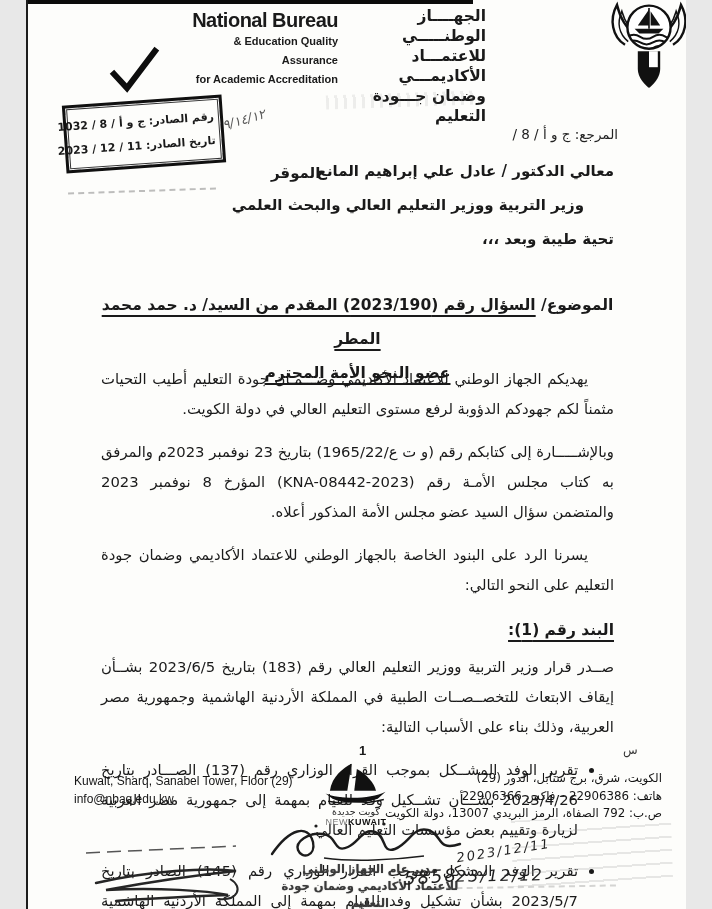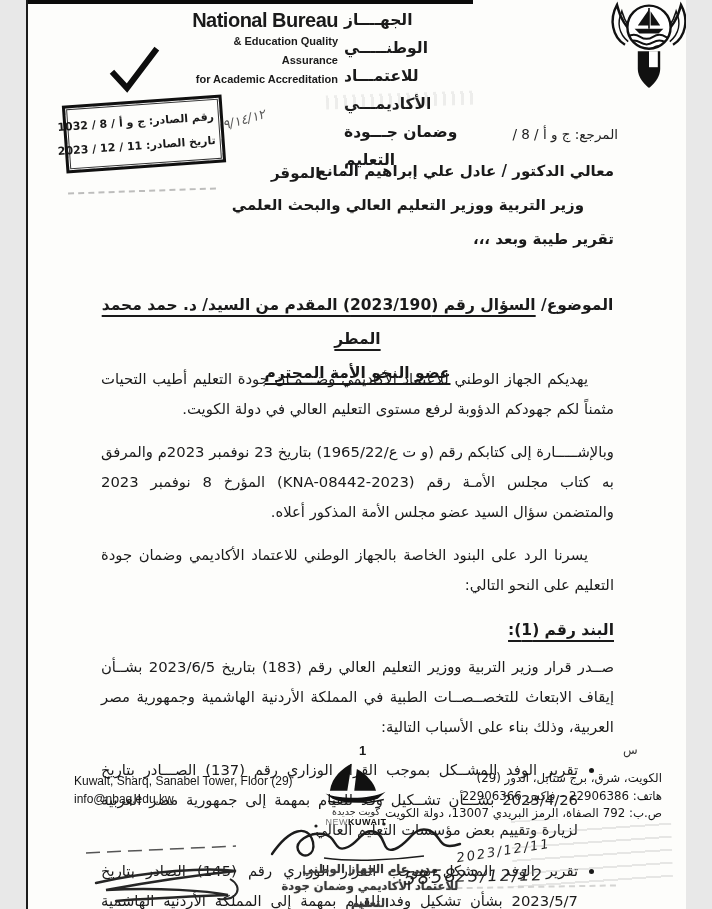--- a/index.html
+++ b/index.html
@@ -9,22 +9,22 @@
   .edge-top{position:absolute;left:0;top:0;width:447px;height:4px;background:#0b0b0b;}
   .edge-left{position:absolute;left:0;top:0;width:2px;height:909px;background:#1c1c1c;}
   .edge-right-black{position:absolute;left:699px;top:0;width:5px;height:909px;background:#151515;}
   .edge-right-gray{position:absolute;left:704px;top:0;width:8px;height:909px;background:#c2c2c2;}
 
   
   .lh-en{position:absolute;left:160px;top:8px;width:152px;text-align:right;
          font-family:"Liberation Sans",sans-serif;}
   .lh-en .big{font-size:20px;font-weight:bold;letter-spacing:-0.5px;line-height:24px;}
   .lh-en .small{font-size:11px;font-weight:bold;line-height:19px;}
-  .lh-ar{position:absolute;left:318px;top:6px;width:142px;direction:rtl;text-align:left;
-         font-weight:bold;font-size:15.5px;line-height:28px;}
+  .lh-ar{position:absolute;left:318px;top:6px;width:142px;direction:rtl;text-align:right;
+         font-weight:bold;font-size:15.5px;line-height:20px;}
   .emblem{position:absolute;left:583px;top:-8px;}
   .checkmark{position:absolute;left:82px;top:46px;}
 
   
   .stamp{position:absolute;left:38px;top:100px;width:142px;padding:7px 6px;
          border:3px solid #101010;box-shadow:0 0 0 1px #fff inset, 0 0 0 2px #333 inset;
          transform:rotate(-4deg);direction:rtl;text-align:center;
          font-weight:bold;font-size:11px;line-height:24px;white-space:nowrap;}
   .stamp-dashes{position:absolute;left:42px;top:190px;width:148px;border-top:2px dashed #8a8a8a;
                 opacity:.55;transform:rotate(-2deg);}
@@ -142,21 +142,21 @@
   <div class="stamp-dashes"></div>
 
   <div class="hw-note">٩/١٤/١٢</div>
   <div class="smudge-top"></div>
 
   <div class="ref-line">المرجع: ج و أ / 8 /</div>
 
   <div class="addr1">معالي الدكتور / عادل علي إبراهيم المانع</div>
   <div class="honorific">الموقر</div>
   <div class="addr2">وزير التربية ووزير التعليم العالي والبحث العلمي</div>
-  <div class="greeting">تقرير طيبة وبعد ،،،</div>
+  <div class="greeting">تحية طيبة وبعد ،،،</div>
 
   <div class="subject">
     <div><span>الموضوع/ </span><span class="u">السؤال رقم (2023/190) المقدم من السيد/ د. حمد محمد المطر</span></div>
     <div class="u" style="display:inline-block;">عضو النحو الأمة المحترم</div>
   </div>
 
   <div class="body-text">
     <p class="indent">يهديكم الجهاز الوطني للاعتماد الأكاديمي وضـــمـان جودة التعليم أطيب التحيات مثمناً لكم جهودكم الدؤوبة لرفع مستوى التعليم العالي في دولة الكويت.</p>
     <p>وبالإشـــــارة إلى كتابكم رقم (و ت ع/1965/22) بتاريخ 23 نوفمبر 2023م والمرفق به كتاب مجلس الأمـة رقم (KNA-08442-2023) المؤرخ 8 نوفمبر 2023 والمتضمن سؤال السيد عضو مجلس الأمة المذكور أعلاه.</p>
     <p class="indent">يسرنا الرد على البنود الخاصة بالجهاز الوطني للاعتماد الأكاديمي وضمان جودة التعليم على النحو التالي:</p>

